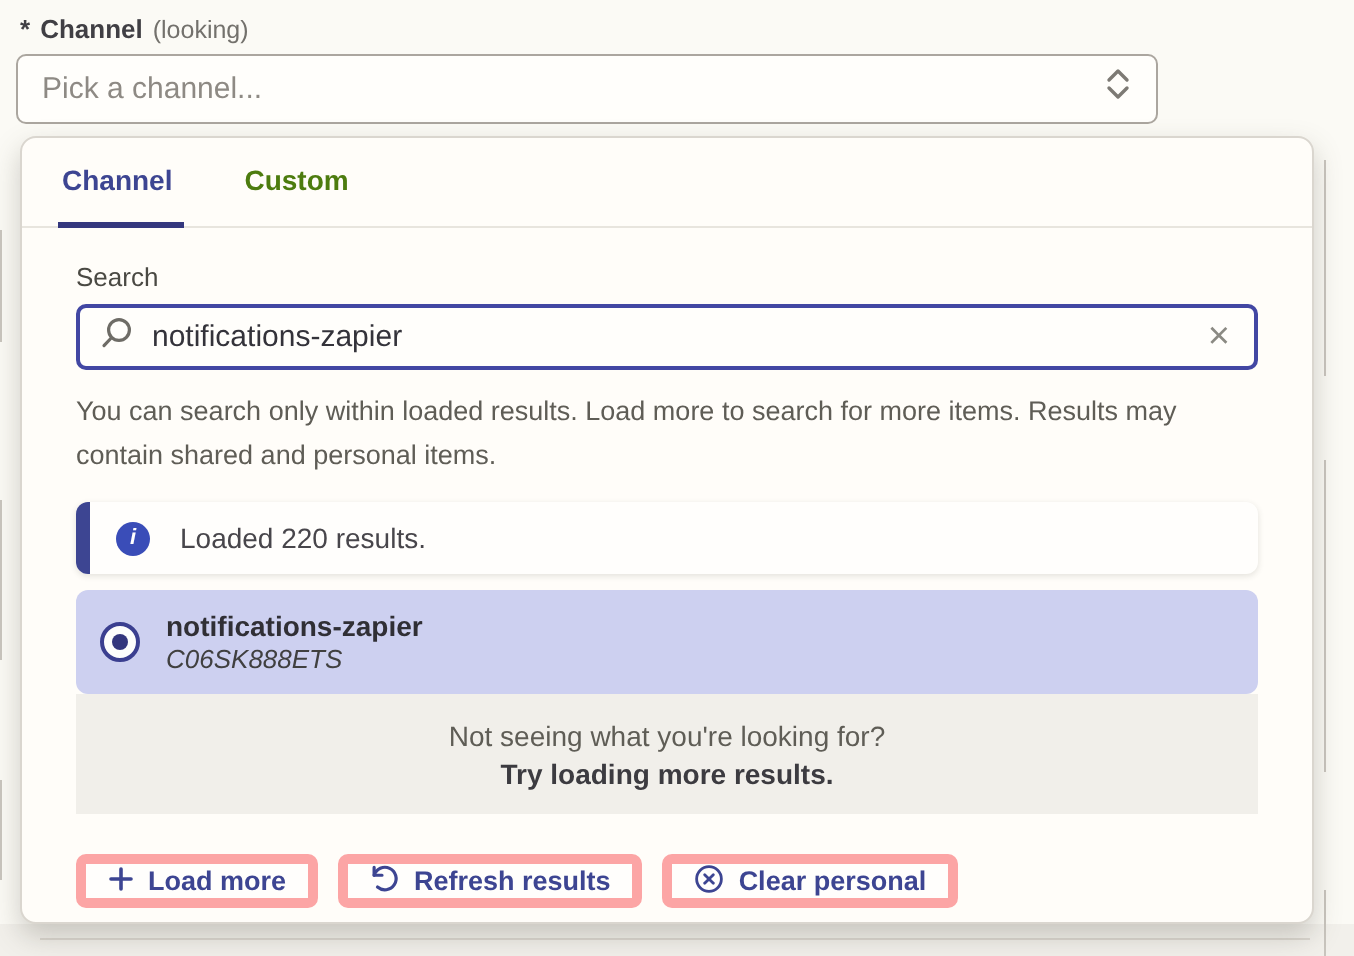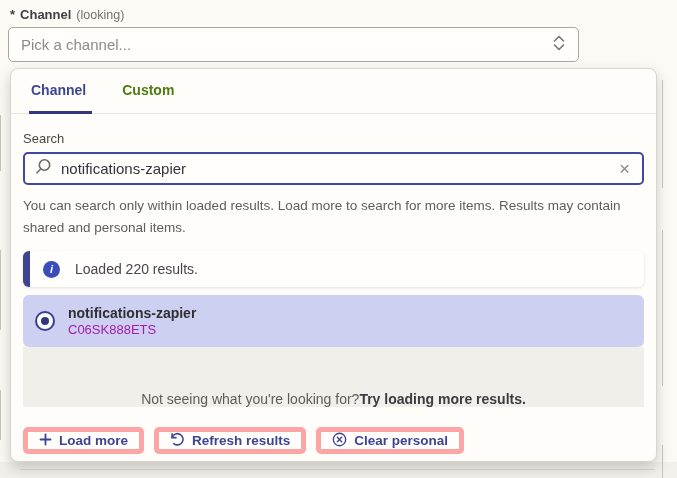--- a/index.html
+++ b/index.html
@@ -39,21 +39,21 @@
   .panel {
     position: absolute; left: 10px; top: 68px; width: 647px; height: 394px;
     background: #fffdf9; border: 1px solid #dad6cf; border-radius: 8px;
     box-shadow: 0 6px 14px rgba(90,85,75,0.28);
   }
   .tabs { display: flex; gap: 30px; padding: 13px 18px 0 18px; border-bottom: 1px solid #e8e5de; }
   .tab { font-size: 14px; font-weight: 600; padding-bottom: 13px; cursor: pointer; }
   .tab.active { color: #3d4592; border-bottom: 3px solid #34377e; margin-bottom: -1px; padding-left: 2px; padding-right: 6px; }
   .tab.inactive { color: #4d7c0f; }
 
-  .panel-body { padding: 0 12px; }
+  .panel-body { padding: 0 27px; }
   .search-label { margin-top: 17px; font-size: 13px; color: #4a4943; }
   .search-box {
     margin-top: 6px; height: 33px; background: #fffefb;
     border: 2px solid #4247a3; border-radius: 5px;
     display: flex; align-items: center; padding: 0 10px; gap: 9px;
   }
   .search-box .value { font-size: 15px; color: #34333a; flex: 1; }
   .search-box .clear-x { font-size: 19px; color: #8b8a83; line-height: 1; cursor: pointer; padding: 0 2px; }
 
   .help-text { margin-top: 10px; font-size: 13.5px; line-height: 22px; color: #5f5d56; max-width: 600px; }
@@ -71,25 +71,25 @@
   }
   .alert .alert-text { font-size: 14px; color: #48464b; }
 
   .result-row {
     margin-top: 8px; height: 52px; background: #cdd0f0; border-radius: 6px;
     display: flex; align-items: center; padding: 0 12px; gap: 13px; cursor: pointer;
   }
   .radio { width: 20px; height: 20px; border-radius: 50%; border: 2px solid #3b3f90; background: #fdfdfc; display: flex; align-items: center; justify-content: center; flex: 0 0 auto; }
   .radio .dot { width: 8px; height: 8px; border-radius: 50%; background: #33367d; }
   .result-text .name { font-size: 14px; font-weight: 700; color: #302f35; }
-  .result-text .id { font-size: 13px; color: #a21caf; margin-top: 1px; }
+  .result-text .id { font-size: 13px; color: #404040; margin-top: 1px; font-style: italic; }
 
   .hint-box {
-    height: 60px; background: #f1efea; display: flex; flex-direction: row;
-    align-items: flex-end; justify-content: center; text-align: center;
+    height: 60px; background: #f1efea; display: flex; flex-direction: column;
+    align-items: center; justify-content: center; text-align: center;
   }
   .hint-box .q { font-size: 14px; color: #5f5d56; }
   .hint-box .cta { font-size: 14px; font-weight: 700; color: #3c3b40; margin-top: 3px; cursor: pointer; }
 
   .actions { display: flex; gap: 10px; margin-top: 20px; }
   .btn {
     height: 27px; display: flex; align-items: center; gap: 7px;
     border: 5px solid #fca5a5; border-radius: 5px; background: rgba(255,255,255,0.5);
     color: #3d4592; font-family: "Liberation Sans", sans-serif;
     font-size: 13.5px; font-weight: 700; padding: 0 11px; cursor: pointer;

